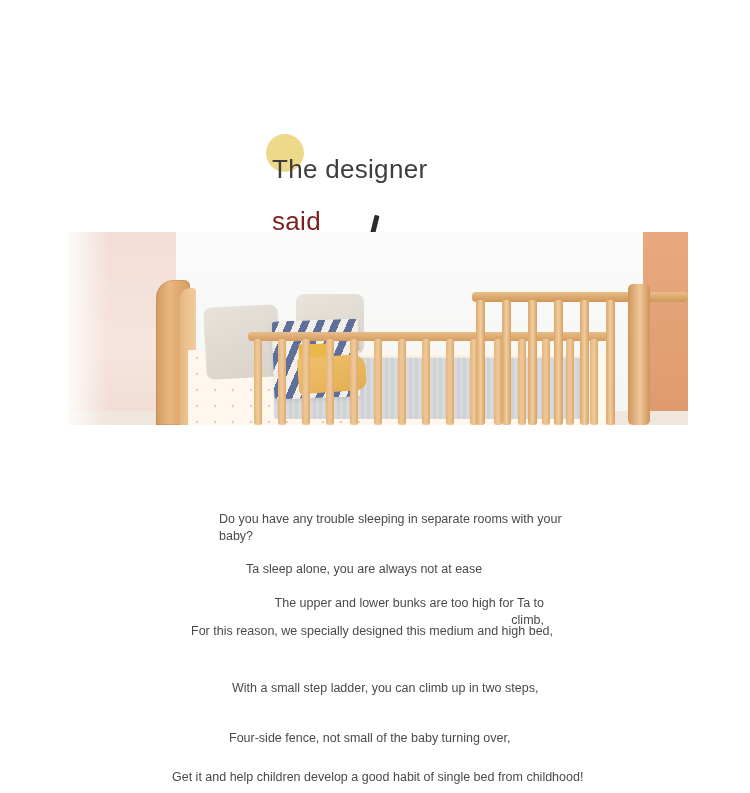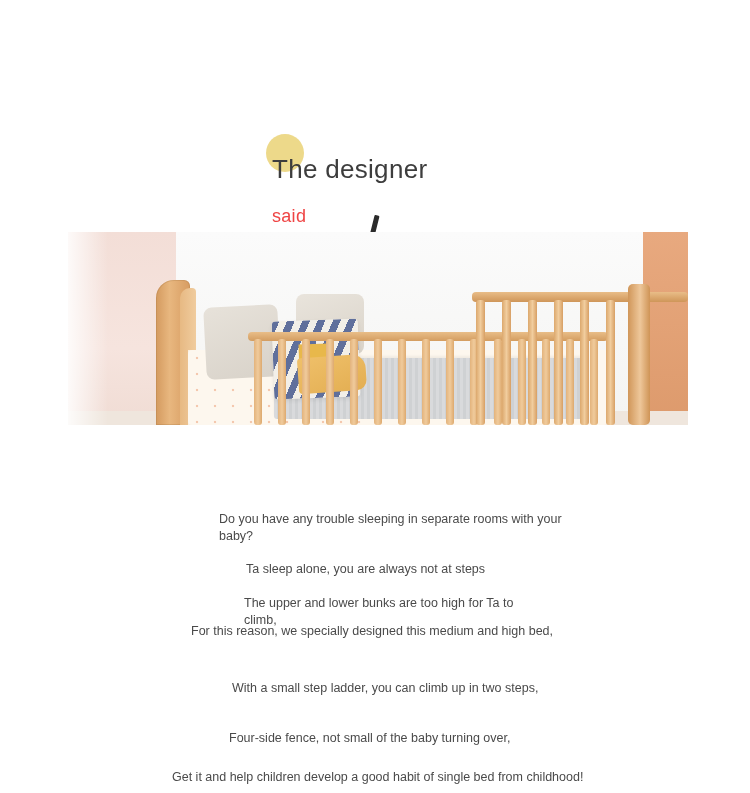--- a/index.html
+++ b/index.html
@@ -39,22 +39,22 @@
     top: 94px;
     font-size: 26px;
     color: #3d3d3d;
     letter-spacing: 0.3px;
     white-space: nowrap;
   }
   .title-line2 {
     position: absolute;
     left: 272px;
     top: 146px;
-    font-size: 18px;
-    color: #ef4444;
+    font-size: 26px;
+    color: #7f1d1d;
     letter-spacing: 0.3px;
     white-space: nowrap;
   }
   .slash-mark {
     position: absolute;
     left: 371px;
     top: 155px;
     width: 5px;
     height: 30px;
     background: #2b2b2b;
@@ -260,21 +260,21 @@
     line-height: 17px;
     color: #4a4a4a;
   }
   .copy p {
     margin: 16px;
     position: absolute;
     white-space: normal;
   }
   .l1 { left: 203px; top: 0px;   width: 345px; }
   .l2 { left: 230px; top: 50px;  width: 300px; }
-  .l3 { left: 228px; top: 84px;  width: 300px; }
+  .l3 { left: 228px; top: 84px;  width: 300px; text-align: right; }
   .l4 { left: 175px; top: 112px; width: 390px; }
   .l5 { left: 216px; top: 169px; width: 330px; }
   .l6 { left: 213px; top: 219px; width: 350px; }
   .l7 { left: 156px; top: 258px; width: 460px; }
 </style>
 </head>
 <body>
 
 <div class="header">
   <div class="yellow-dot"></div>
@@ -332,19 +332,19 @@
       <div class="bar" style="left:160px"></div>
     </div>
 
     <div class="corner-post"></div>
     <div class="vignette-left"></div>
   </div>
 </div>
 
 <div class="copy">
   <p class="l1">Do you have any trouble sleeping in separate rooms with your baby?</p>
-  <p class="l2">Ta sleep alone, you are always not at steps</p>
+  <p class="l2">Ta sleep alone, you are always not at ease</p>
   <p class="l3">The upper and lower bunks are too high for Ta to climb,</p>
   <p class="l4">For this reason, we specially designed this medium and high bed,</p>
   <p class="l5">With a small step ladder, you can climb up in two steps,</p>
   <p class="l6">Four-side fence, not small of the baby turning over,</p>
   <p class="l7">Get it and help children develop a good habit of single bed from childhood!</p>
 </div>
 
 </body></html>

